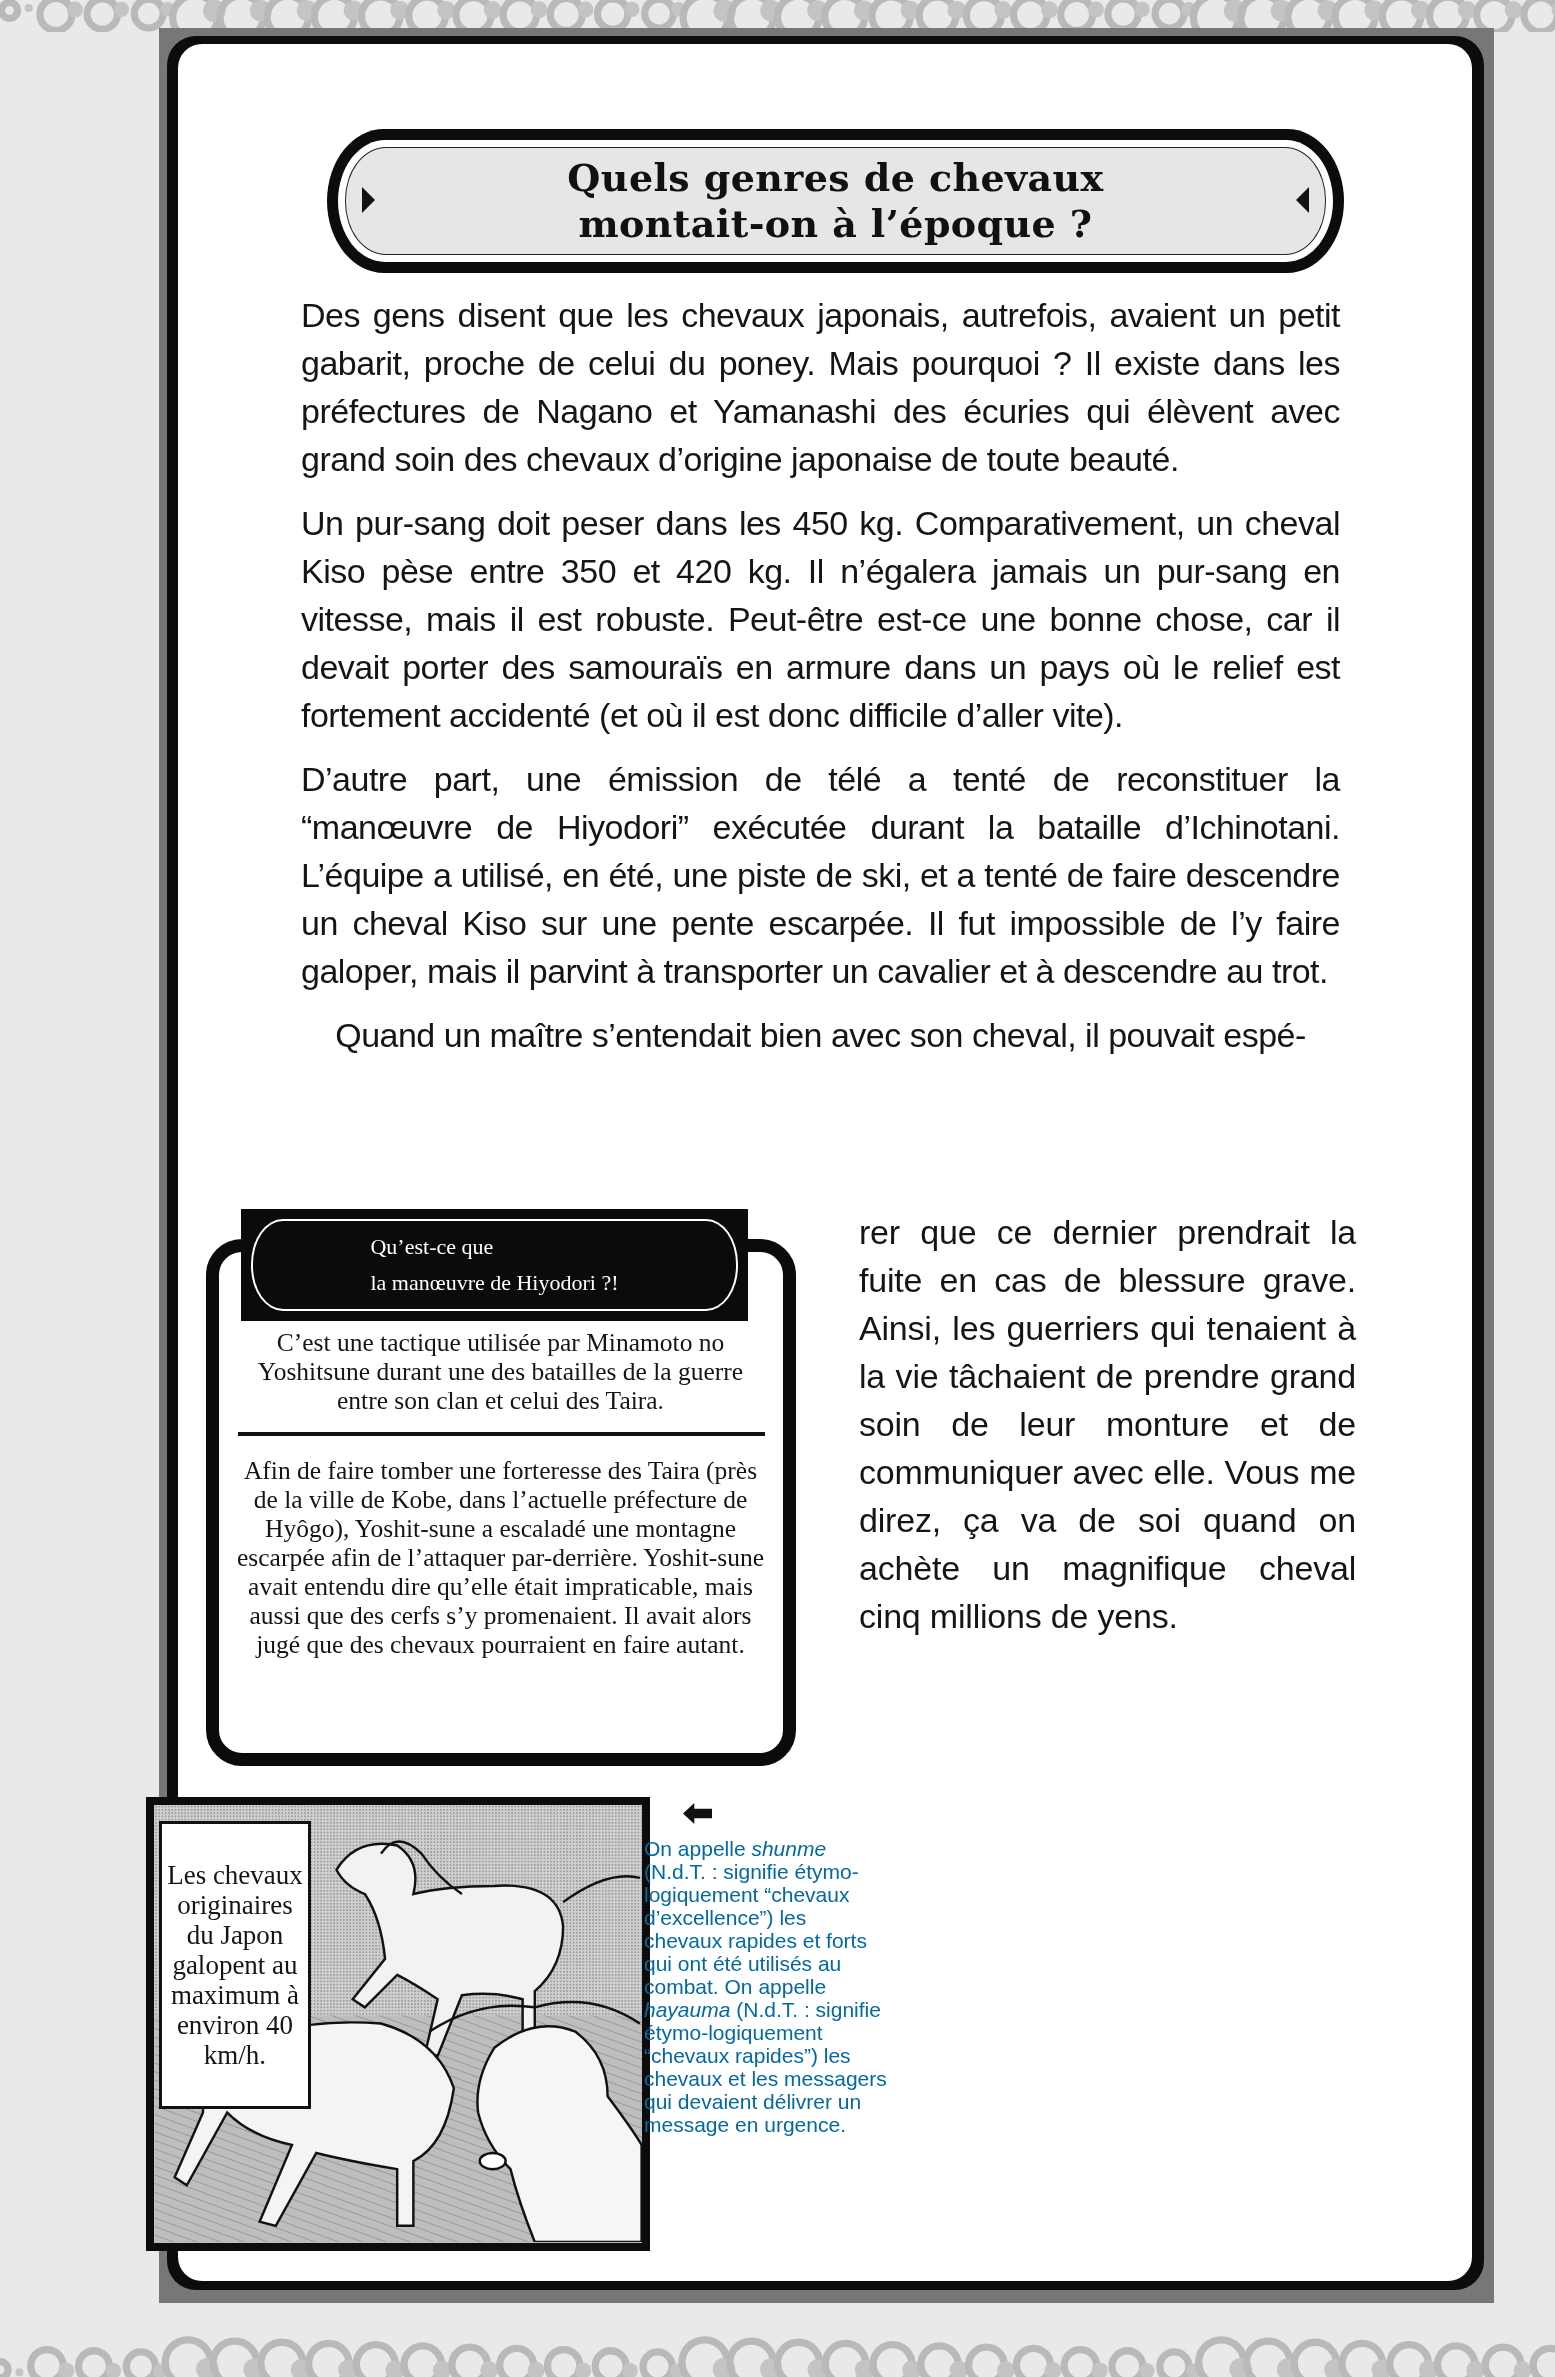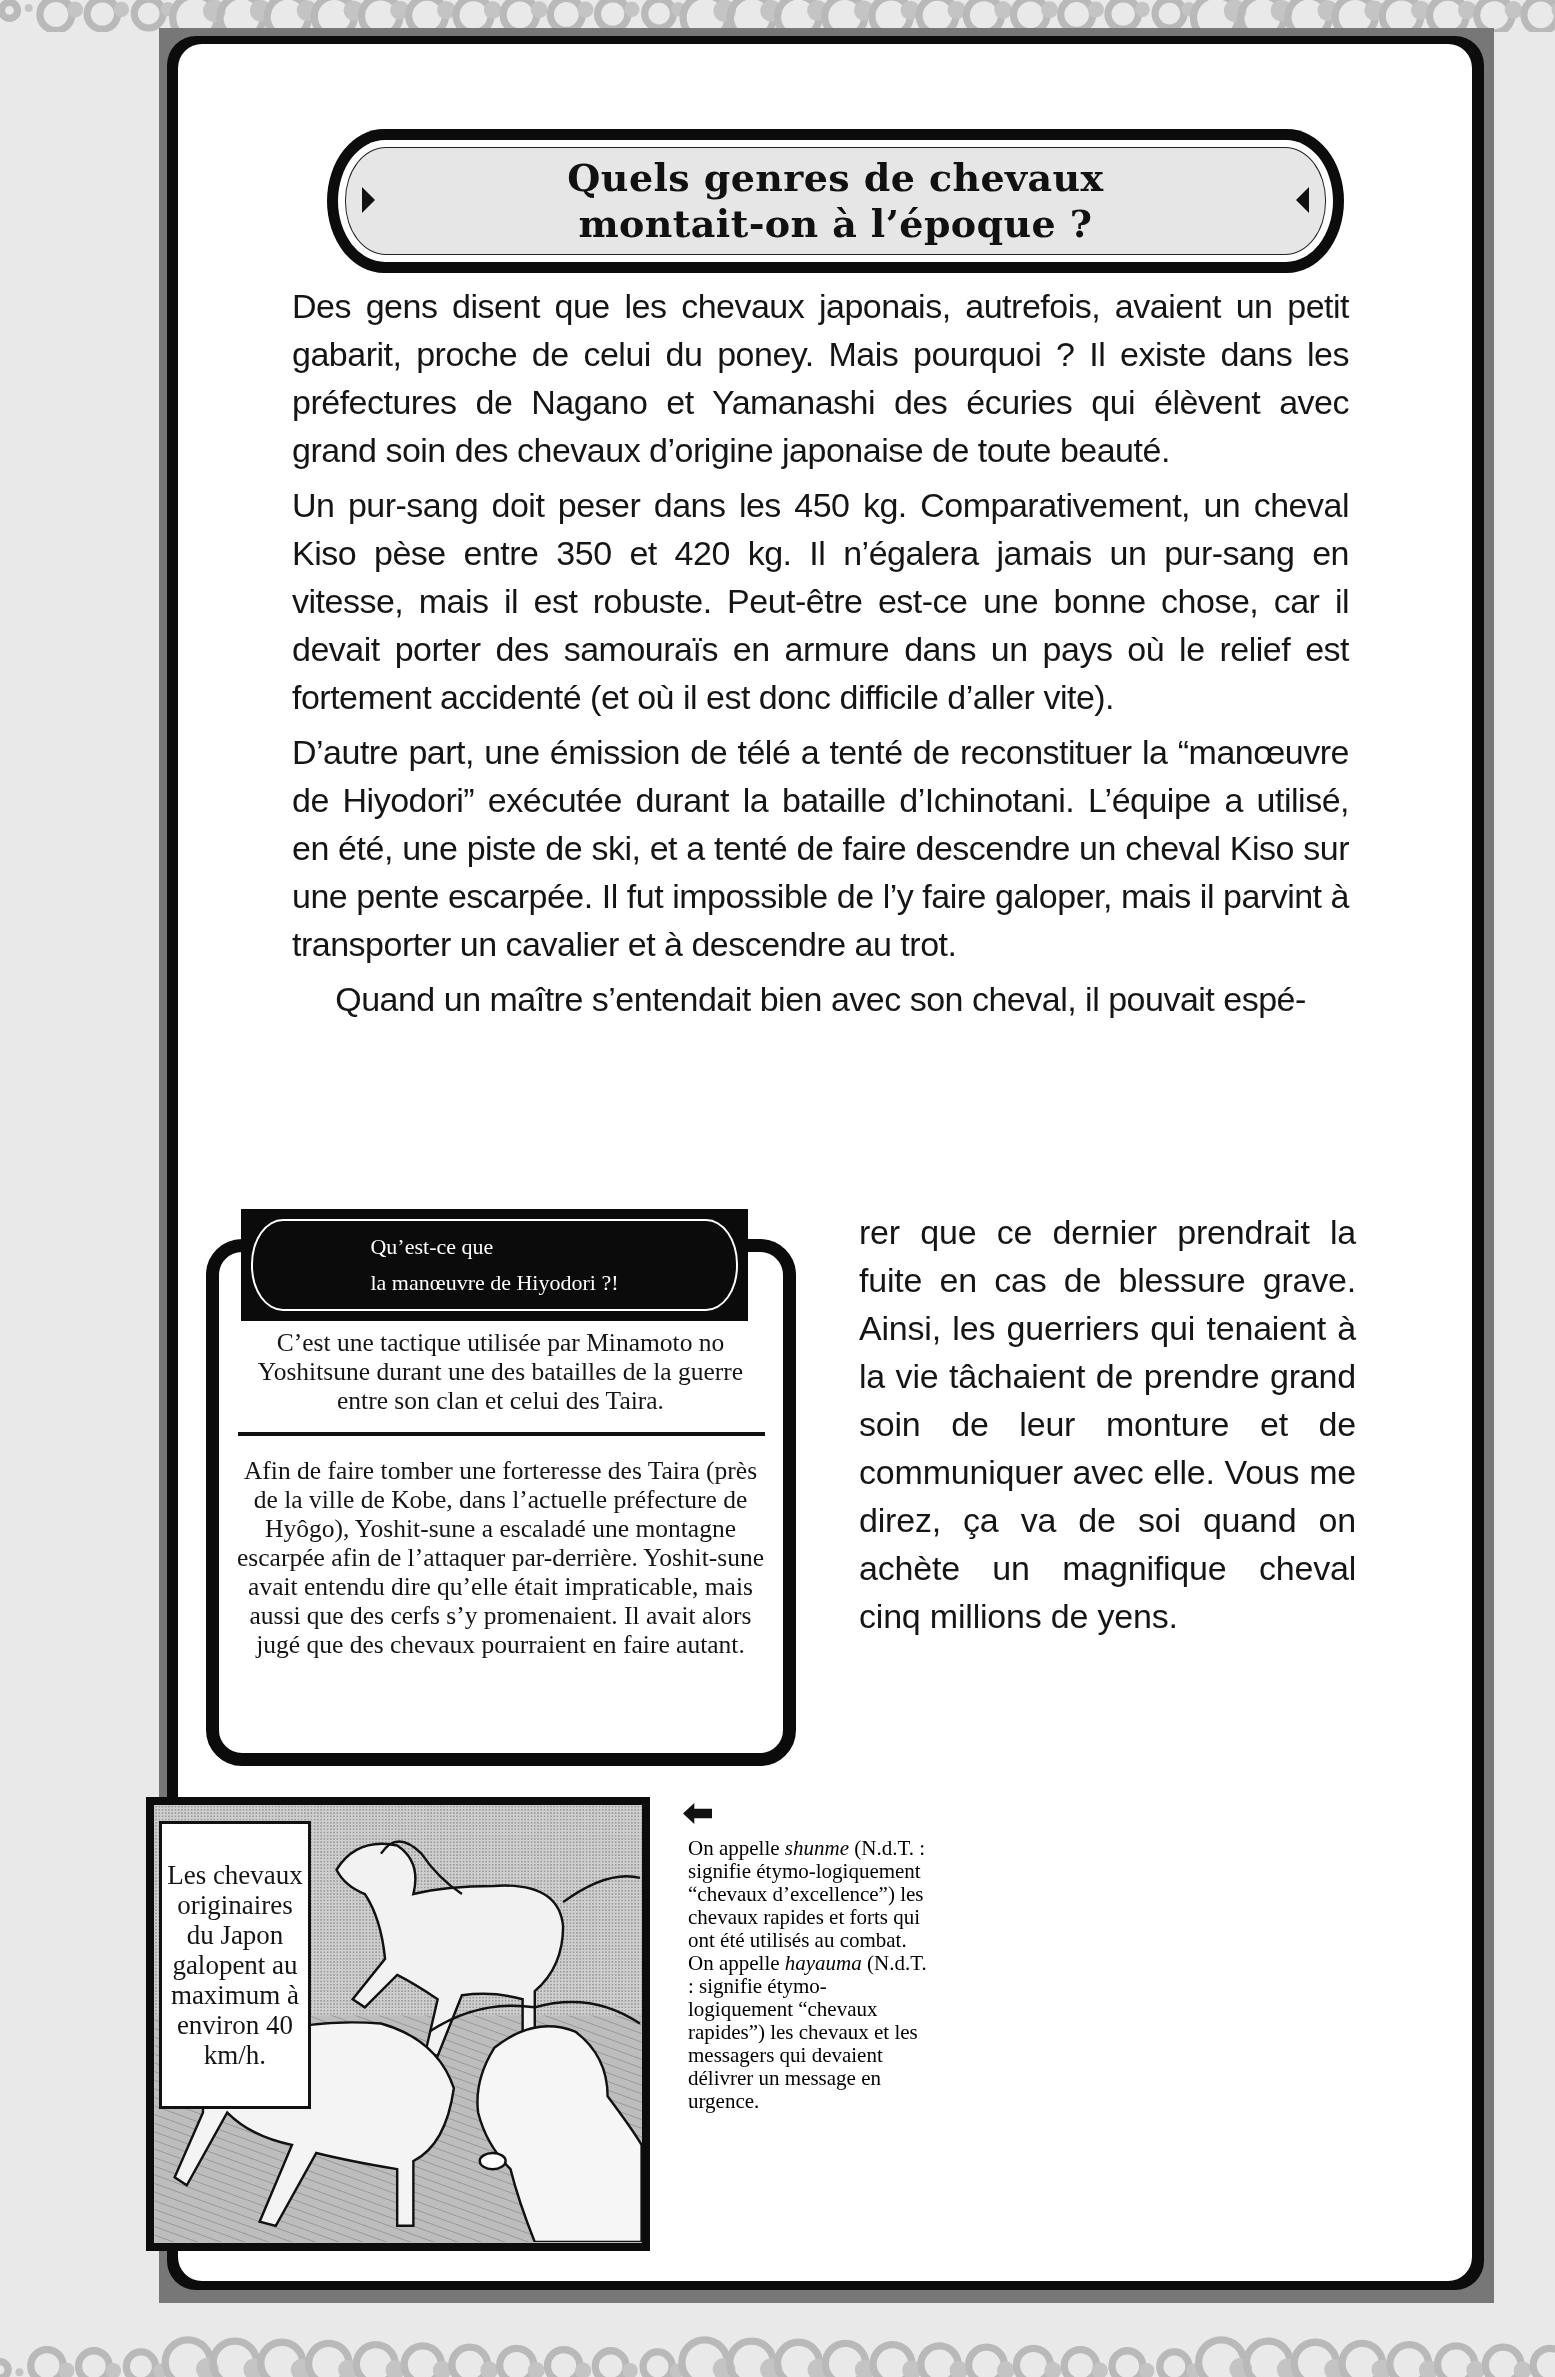--- a/index.html
+++ b/index.html
@@ -51,21 +51,21 @@
   .tri { position:absolute; top:50%; width:0; height:0; margin-top:-13.8px; }
   .tri.left { left:16px; border-top:13.8px solid transparent; border-bottom:13.8px solid transparent; border-left:13.8px solid #111; }
   .tri.right { right:16px; border-top:13.8px solid transparent; border-bottom:13.8px solid transparent; border-right:13.8px solid #111; }
 
   
   .body-text {
     position:absolute; left:285px; top:275px; width:1071px;
     font-family:"Liberation Sans", sans-serif; font-size:34px; line-height:48px;
     text-align:justify; color:#151515; letter-spacing:-0.5px;
   }
-  .body-text p { margin:7px; }
+  .body-text p { margin:16px; }
   .right-col {
     position:absolute; left:859px; top:1208px; width:497px;
     font-family:"Liberation Sans", sans-serif; font-size:34px; line-height:48px;
     text-align:justify; color:#151515; letter-spacing:-0.2px;
   }
   .right-col p { margin:0; }
 
   
   .inset {
     position:absolute; left:206px; top:1239px; width:590px; height:527px;
@@ -106,22 +106,22 @@
   .panel-caption {
     position:absolute; left:159px; top:1821px; width:152px; height:288px;
     background:#fff; border:3.2px solid #111; box-sizing:border-box;
     display:flex; align-items:center; justify-content:center; text-align:center;
     font-family:"Liberation Serif", serif; font-size:27px; line-height:30px; color:#151515;
   }
 
   
   .note-arrow { position:absolute; left:683px; top:1803px; width:29px; height:21px; }
   .side-note {
-    position:absolute; left:688px; top:1837px; width:243px;
-    font-family:Liberation Serif, serif; font-size:21px; line-height:23px; color:#000000;
+    position:absolute; left:644px; top:1837px; width:243px;
+    font-family:Liberation Sans, sans-serif; font-size:21px; line-height:23px; color:#0369a1;
   }
 </style>
 </head>
 <body>
 
 <div class="cloud-band top">
   <svg width="1555" height="32" id="cloud-top" viewBox="0 0 1920 40">
       <g>
         <circle cx="0" cy="13" r="10" fill="none" stroke="#b9b9b9" stroke-width="9"></circle>
         <circle cx="24" cy="10" r="5" fill="#c4c4c4"></circle>

